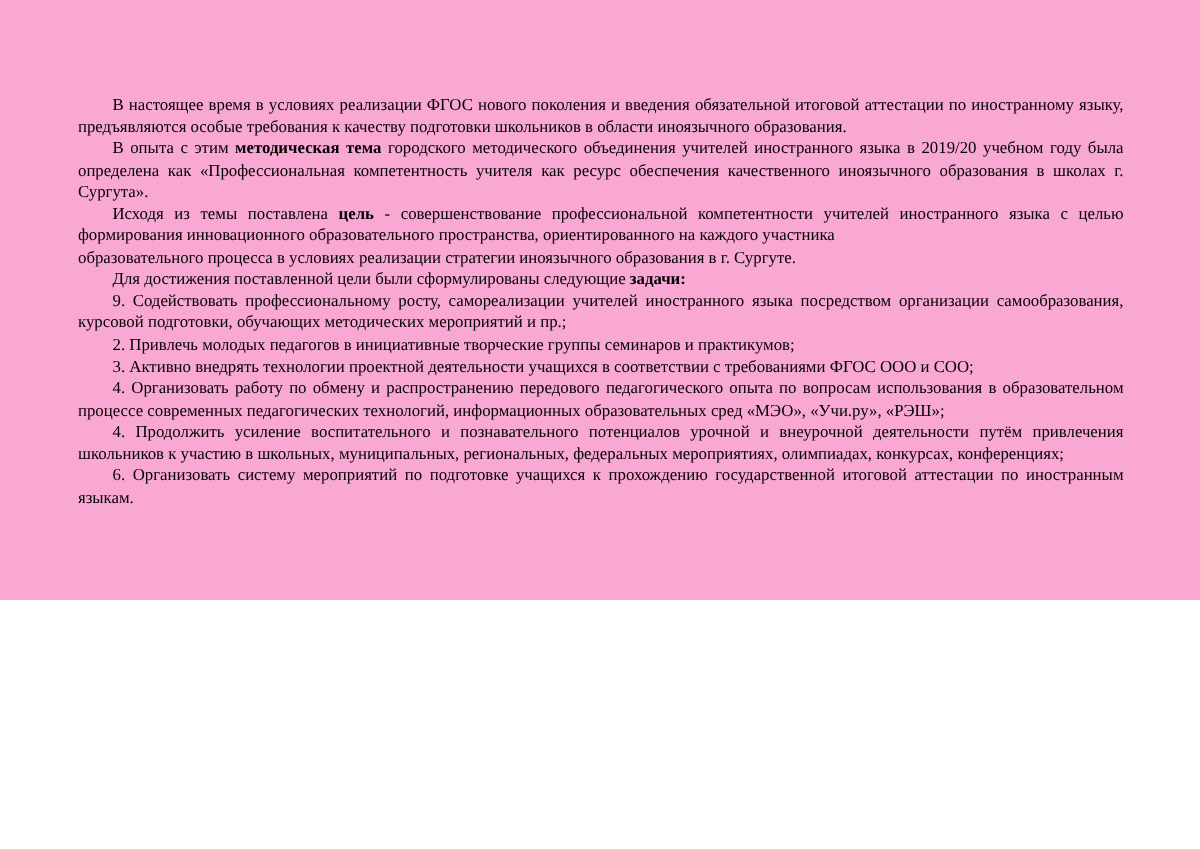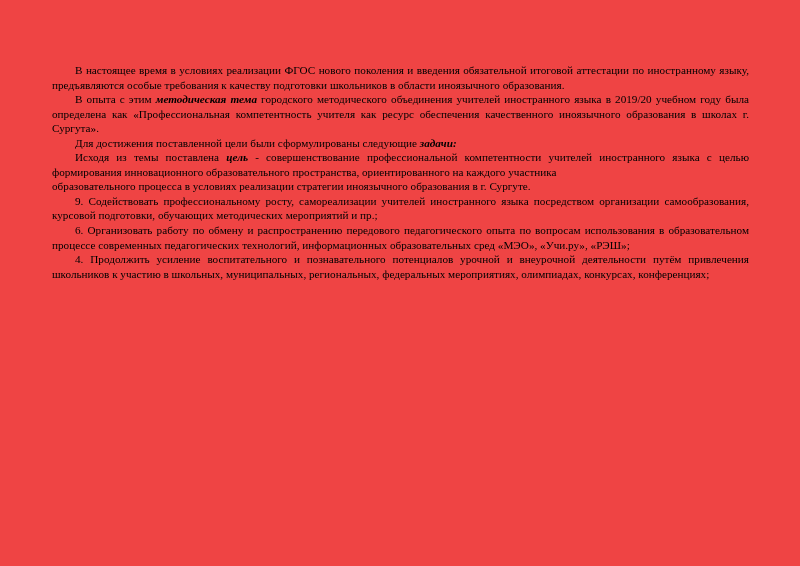--- a/index.html
+++ b/index.html
@@ -8,61 +8,63 @@
   }
   body {
     width: 800px;
     height: 566px;
     background: #ffffff;
     overflow: hidden;
   }
   .page {
     position: relative;
     width: 800px;
-    height: 566px;
-    background: #ef4444;
+    height: 400px;
+    background: #f9a8d4;
   }
   .doc {
     position: absolute;
     left: 52px;
     top: 63px;
     width: 697px;
     font-family: "Liberation Serif", "DejaVu Serif", serif;
     font-size: 11.2px;
     line-height: 14.55px;
     color: #000000;
     text-align: justify;
   }
   .doc p {
     margin: 0;
     padding: 0;
     text-indent: 23px;
   }
   .doc b {
     font-weight: bold;
-    font-style: italic;
   }
 </style>
 </head>
 <body>
 
 <div class="page">
   <div class="doc">
 
     <p><span>В настоящее время в условиях реализации ФГОС нового поколения и введения обязательной итоговой аттестации по иностранному языку, предъявляются особые требования к качеству подготовки школьников в области иноязычного образования.</span></p>
 
     <p><span>В опыта с этим </span><b>методическая тема</b><span> городского методического объединения учителей иностранного языка в 2019/20 учебном году была определена как «Профессиональная компетентность учителя как ресурс обеспечения качественного иноязычного образования в школах г. Сургута».</span></p>
 
+    <p><span>Исходя из темы поставлена </span><b>цель</b><span> - совершенствование профессиональной компетентности учителей иностранного языка с целью формирования инновационного образовательного пространства, ориентированного на каждого участника</span><br><span>образовательного процесса в условиях реализации стратегии иноязычного образования в г. Сургуте.</span></p>
+
     <p><span>Для достижения поставленной цели были сформулированы следующие </span><b>задачи:</b></p>
-
-    <p><span>Исходя из темы поставлена </span><b>цель</b><span> - совершенствование профессиональной компетентности учителей иностранного языка с целью формирования инновационного образовательного пространства, ориентированного на каждого участника</span><br><span>образовательного процесса в условиях реализации стратегии иноязычного образования в г. Сургуте.</span></p>
 
     <p><span>9. Содействовать профессиональному росту, самореализации учителей иностранного языка посредством организации самообразования, курсовой подготовки, обучающих методических мероприятий и пр.;</span></p>
 
+    <p><span>2. Привлечь молодых педагогов в инициативные творческие группы семинаров и практикумов;</span></p>
 
+    <p><span>3. Активно внедрять технологии проектной деятельности учащихся в соответствии с требованиями ФГОС ООО и СОО;</span></p>
 
-    <p><span>6. Организовать работу по обмену и распространению передового педагогического опыта по вопросам использования в образовательном процессе современных педагогических технологий, информационных образовательных сред «МЭО», «Учи.ру», «РЭШ»;</span></p>
+    <p><span>4. Организовать работу по обмену и распространению передового педагогического опыта по вопросам использования в образовательном процессе современных педагогических технологий, информационных образовательных сред «МЭО», «Учи.ру», «РЭШ»;</span></p>
 
     <p><span>4. Продолжить усиление воспитательного и познавательного потенциалов урочной и внеурочной деятельности путём привлечения школьников к участию в школьных, муниципальных, региональных, федеральных мероприятиях, олимпиадах, конкурсах, конференциях;</span></p>
 
+    <p><span>6. Организовать систему мероприятий по подготовке учащихся к прохождению государственной итоговой аттестации по иностранным языкам.</span></p>
 
   </div>
 </div>
 
 </body></html>

